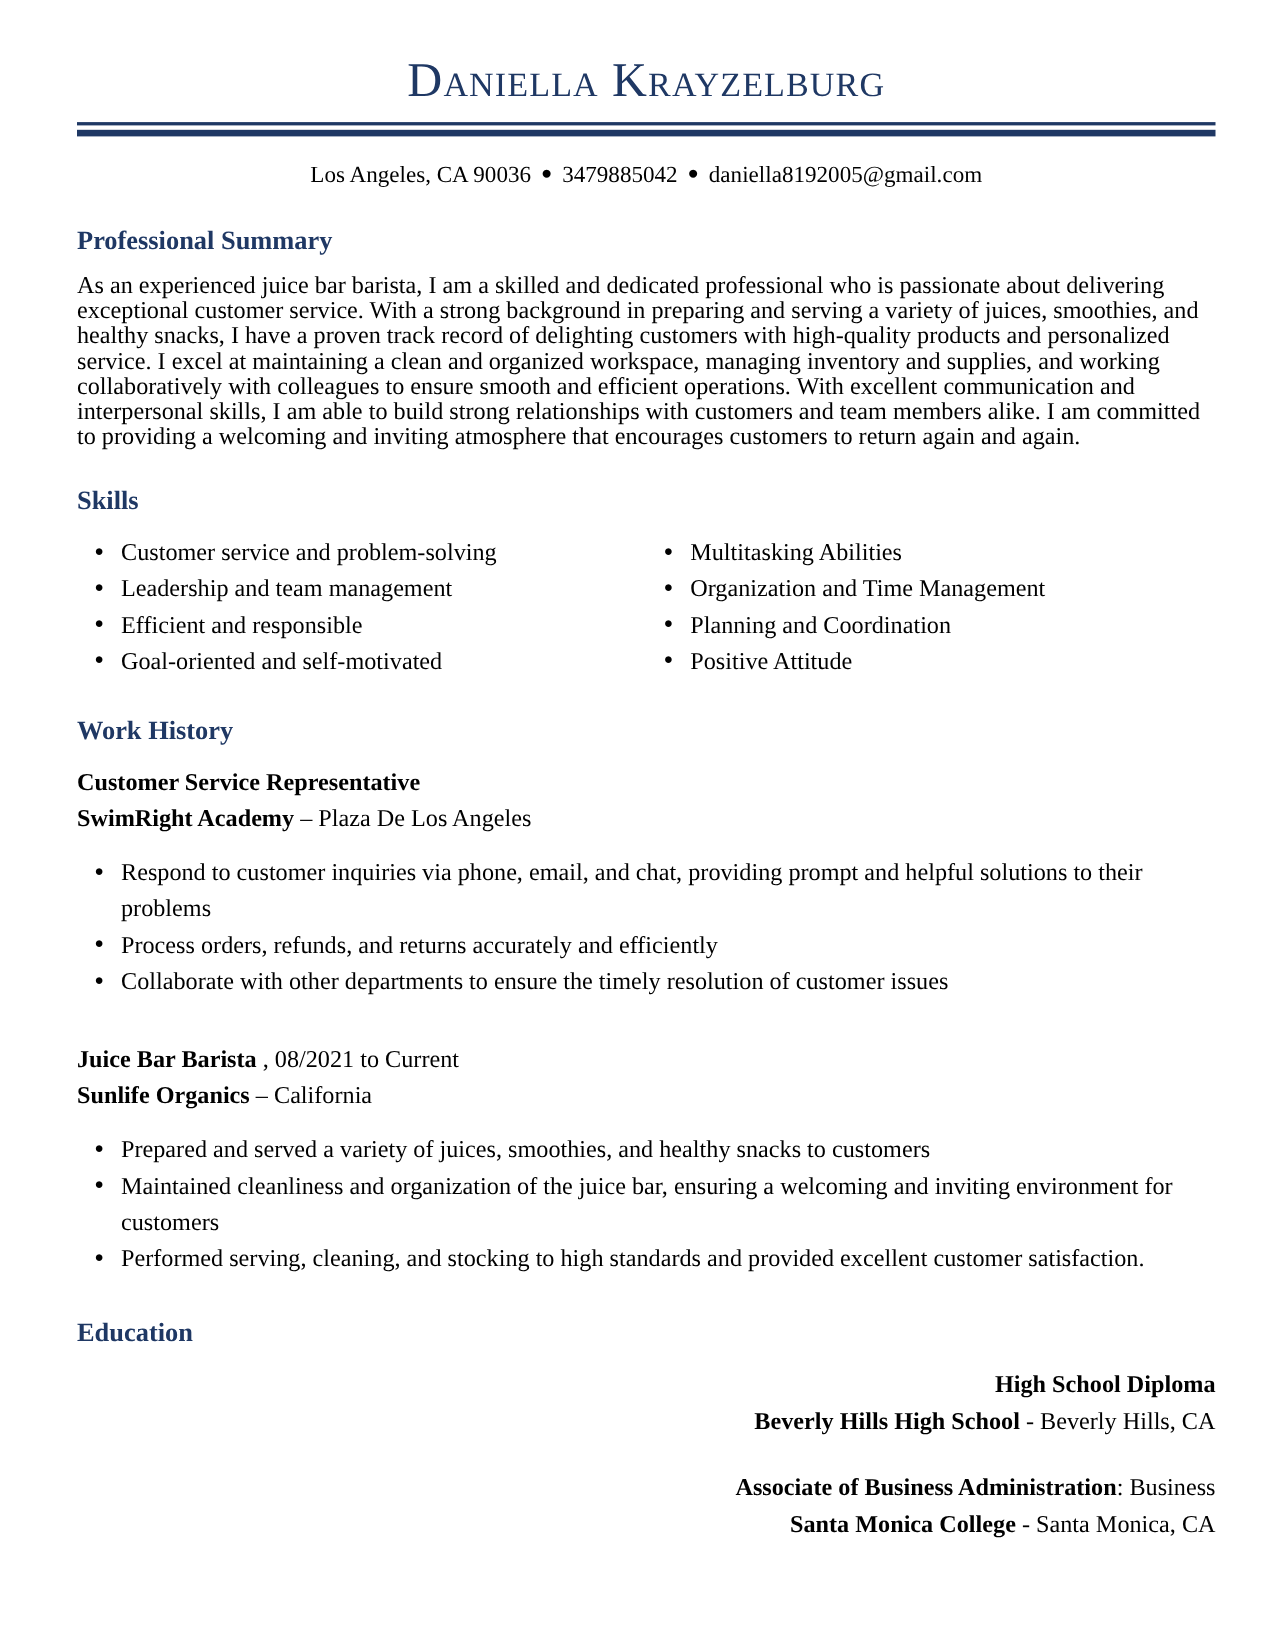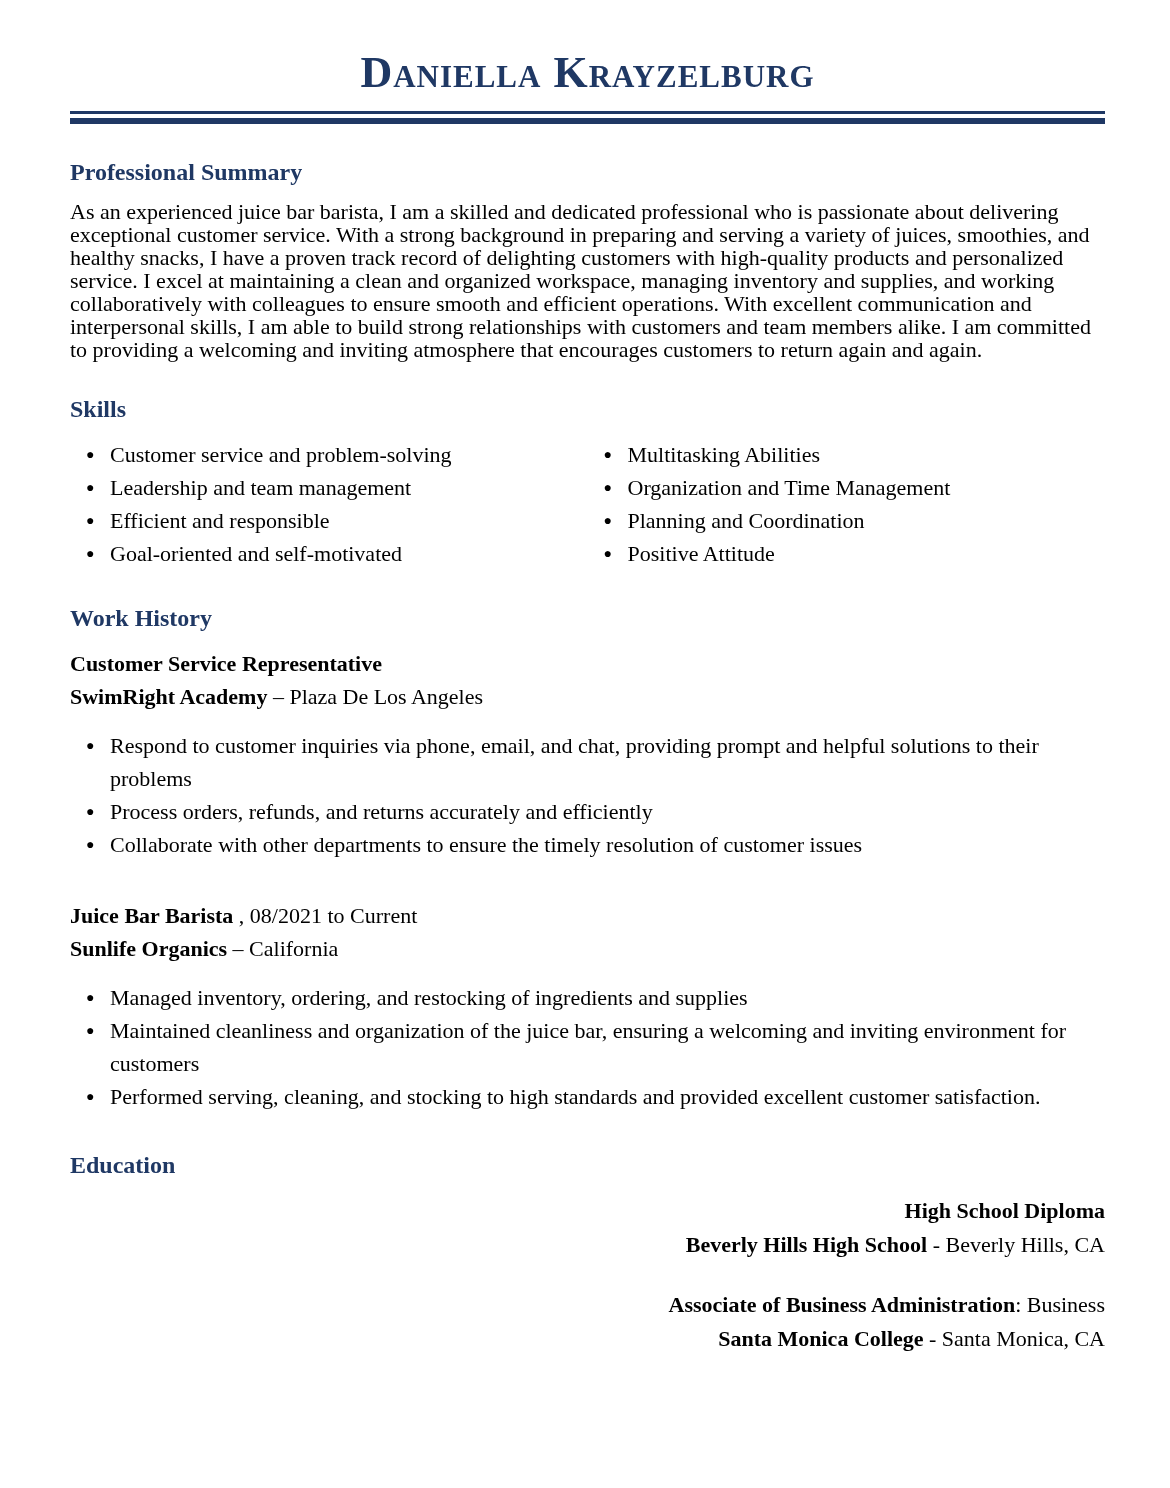--- a/index.html
+++ b/index.html
@@ -18,21 +18,21 @@
     box-sizing: border-box;
     width: 1170px;
     min-height: 1488px;
     padding: 30px 65px 40px 70px;
   }
 
   
   .name {
     text-align: center;
     font-variant: small-caps;
-    font-weight: bold;
+    font-weight: normal;
     font-size: 44px;
     line-height: 1.15;
     letter-spacing: 1px;
     color: #1F3864;
     margin: 18px 0 12px 0;
   }
   .divider {
     border-top: 3px solid #1F3864;
     border-bottom: 6px solid #1F3864;
     height: 4px;
@@ -114,20 +114,23 @@
   }
   .edu-line b { font-weight: bold; }
 </style>
 </head>
 <body>
 
 <div class="page">
 
   <div class="name">Daniella Krayzelburg</div>
   <div class="divider"></div>
+  <div class="contact">
+    <span>Los Angeles, CA 90036</span><span class="sep">●</span><span>3479885042</span><span class="sep">●</span><span>daniella8192005@gmail.com</span>
+  </div>
 
   <div class="section-heading">Professional Summary</div>
   <p class="body-text">As an experienced juice bar barista, I am a skilled and dedicated professional who is passionate about delivering exceptional customer service. With a strong background in preparing and serving a variety of juices, smoothies, and healthy snacks, I have a proven track record of delighting customers with high-quality products and personalized service. I excel at maintaining a clean and organized workspace, managing inventory and supplies, and working collaboratively with colleagues to ensure smooth and efficient operations. With excellent communication and interpersonal skills, I am able to build strong relationships with customers and team members alike. I am committed to providing a welcoming and inviting atmosphere that encourages customers to return again and again.</p>
 
   <div class="section-heading">Skills</div>
   <div class="skills-columns">
     <ul class="bullets">
       <li>Customer service and problem-solving</li>
       <li>Leadership and team management</li>
       <li>Efficient and responsible</li>
@@ -150,21 +153,21 @@
       <li>Respond to customer inquiries via phone, email, and chat, providing prompt and helpful solutions to their problems</li>
       <li>Process orders, refunds, and returns accurately and efficiently</li>
       <li>Collaborate with other departments to ensure the timely resolution of customer issues</li>
     </ul>
   </div>
 
   <div class="job">
     <div class="job-title-line"><b>Juice Bar Barista</b><span> , 08/2021 to Current</span></div>
     <div class="job-company-line"><b>Sunlife Organics</b><span> – California</span></div>
     <ul class="bullets">
-      <li>Managed inventory, ordering, and restocking of ingredients and supplies</li>
+      <li>Prepared and served a variety of juices, smoothies, and healthy snacks to customers</li>
       <li>Maintained cleanliness and organization of the juice bar, ensuring a welcoming and inviting environment for customers</li>
       <li>Performed serving, cleaning, and stocking to high standards and provided excellent customer satisfaction.</li>
     </ul>
   </div>
 
   <div class="section-heading">Education</div>
 
   <div class="edu-entry">
     <div class="edu-line"><b>High School Diploma</b><span></span></div>
     <div class="edu-line"><b>Beverly Hills High School</b><span> - Beverly Hills, CA</span></div>

